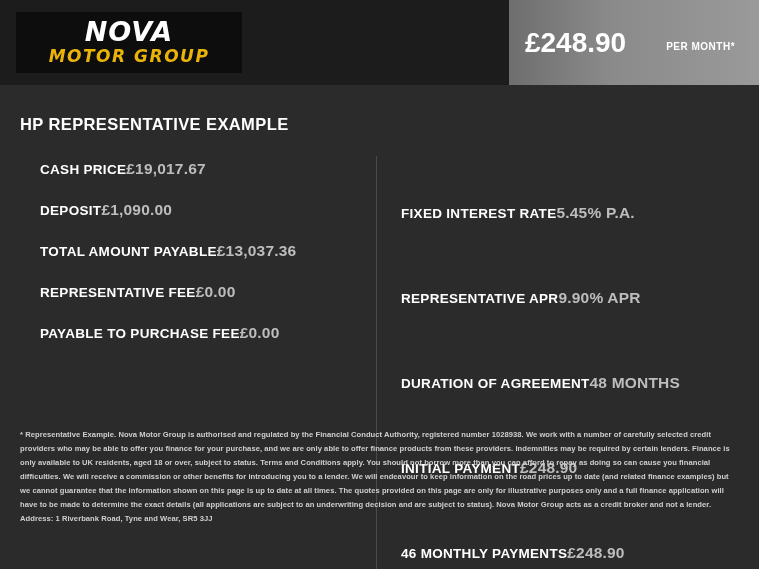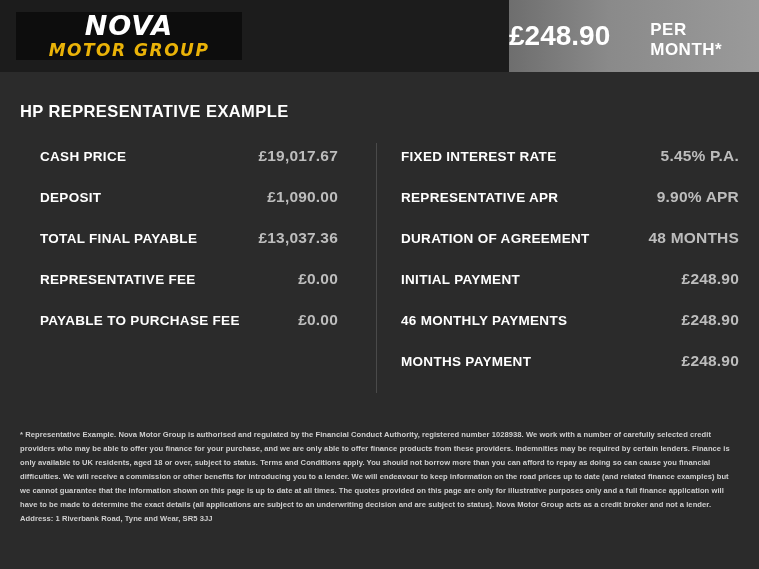--- a/index.html
+++ b/index.html
@@ -16,21 +16,21 @@
   .page {
     position: relative;
     width: 759px;
     height: 569px;
     background: #2b2b2b;
   }
 
   
   .header {
     position: relative;
-    height: 72px;
+    height: 85px;
     background: #1c1c1c;
     display: flex;
     align-items: stretch;
   }
   .logo-box {
     margin: 12px 0 12px 16px;
     width: 226px;
     background: #0d0d0d;
     display: flex;
     flex-direction: column;
@@ -72,21 +72,21 @@
     box-sizing: border-box;
   }
   .price-amount {
     color: #ffffff;
     font-size: 28px;
     font-weight: bold;
     letter-spacing: 0px;
   }
   .price-per {
     color: #ffffff;
-    font-size: 17px;
+    font-size: 10px;
     font-weight: bold;
     letter-spacing: 0.5px;
     padding-top: 8px;
     margin-left: 32px;
   }
 
   
   .title {
     color: #ffffff;
     font-size: 16.5px;
@@ -109,28 +109,28 @@
   .col-left {
     padding-right: 18px;
   }
   .col-right {
     padding-left: 24px;
     border-left: 1px solid #4a4a4a;
   }
   .row {
     display: flex;
     align-items: baseline;
-    justify-content: space-between;
     height: 41px;
     padding: 0 20px 0 20px;
     box-sizing: border-box;
   }
   .col-right .row {
     padding-right: 0;
     padding-left: 0;
+    margin-top: 44px;
   }
   .row-label {
     color: #ffffff;
     font-size: 13.5px;
     font-weight: bold;
     letter-spacing: 0.3px;
     white-space: nowrap;
   }
   .row-value {
     color: #bdbdbd;
@@ -178,21 +178,21 @@
     <div class="col col-left">
       <div class="row">
         <span class="row-label">CASH PRICE</span>
         <span class="row-value">£19,017.67</span>
       </div>
       <div class="row">
         <span class="row-label">DEPOSIT</span>
         <span class="row-value">£1,090.00</span>
       </div>
       <div class="row">
-        <span class="row-label">TOTAL FINAL PAYABLE</span>
+        <span class="row-label">TOTAL AMOUNT PAYABLE</span>
         <span class="row-value">£13,037.36</span>
       </div>
       <div class="row">
         <span class="row-label">REPRESENTATIVE FEE</span>
         <span class="row-value">£0.00</span>
       </div>
       <div class="row">
         <span class="row-label">PAYABLE TO PURCHASE FEE</span>
         <span class="row-value">£0.00</span>
       </div>

